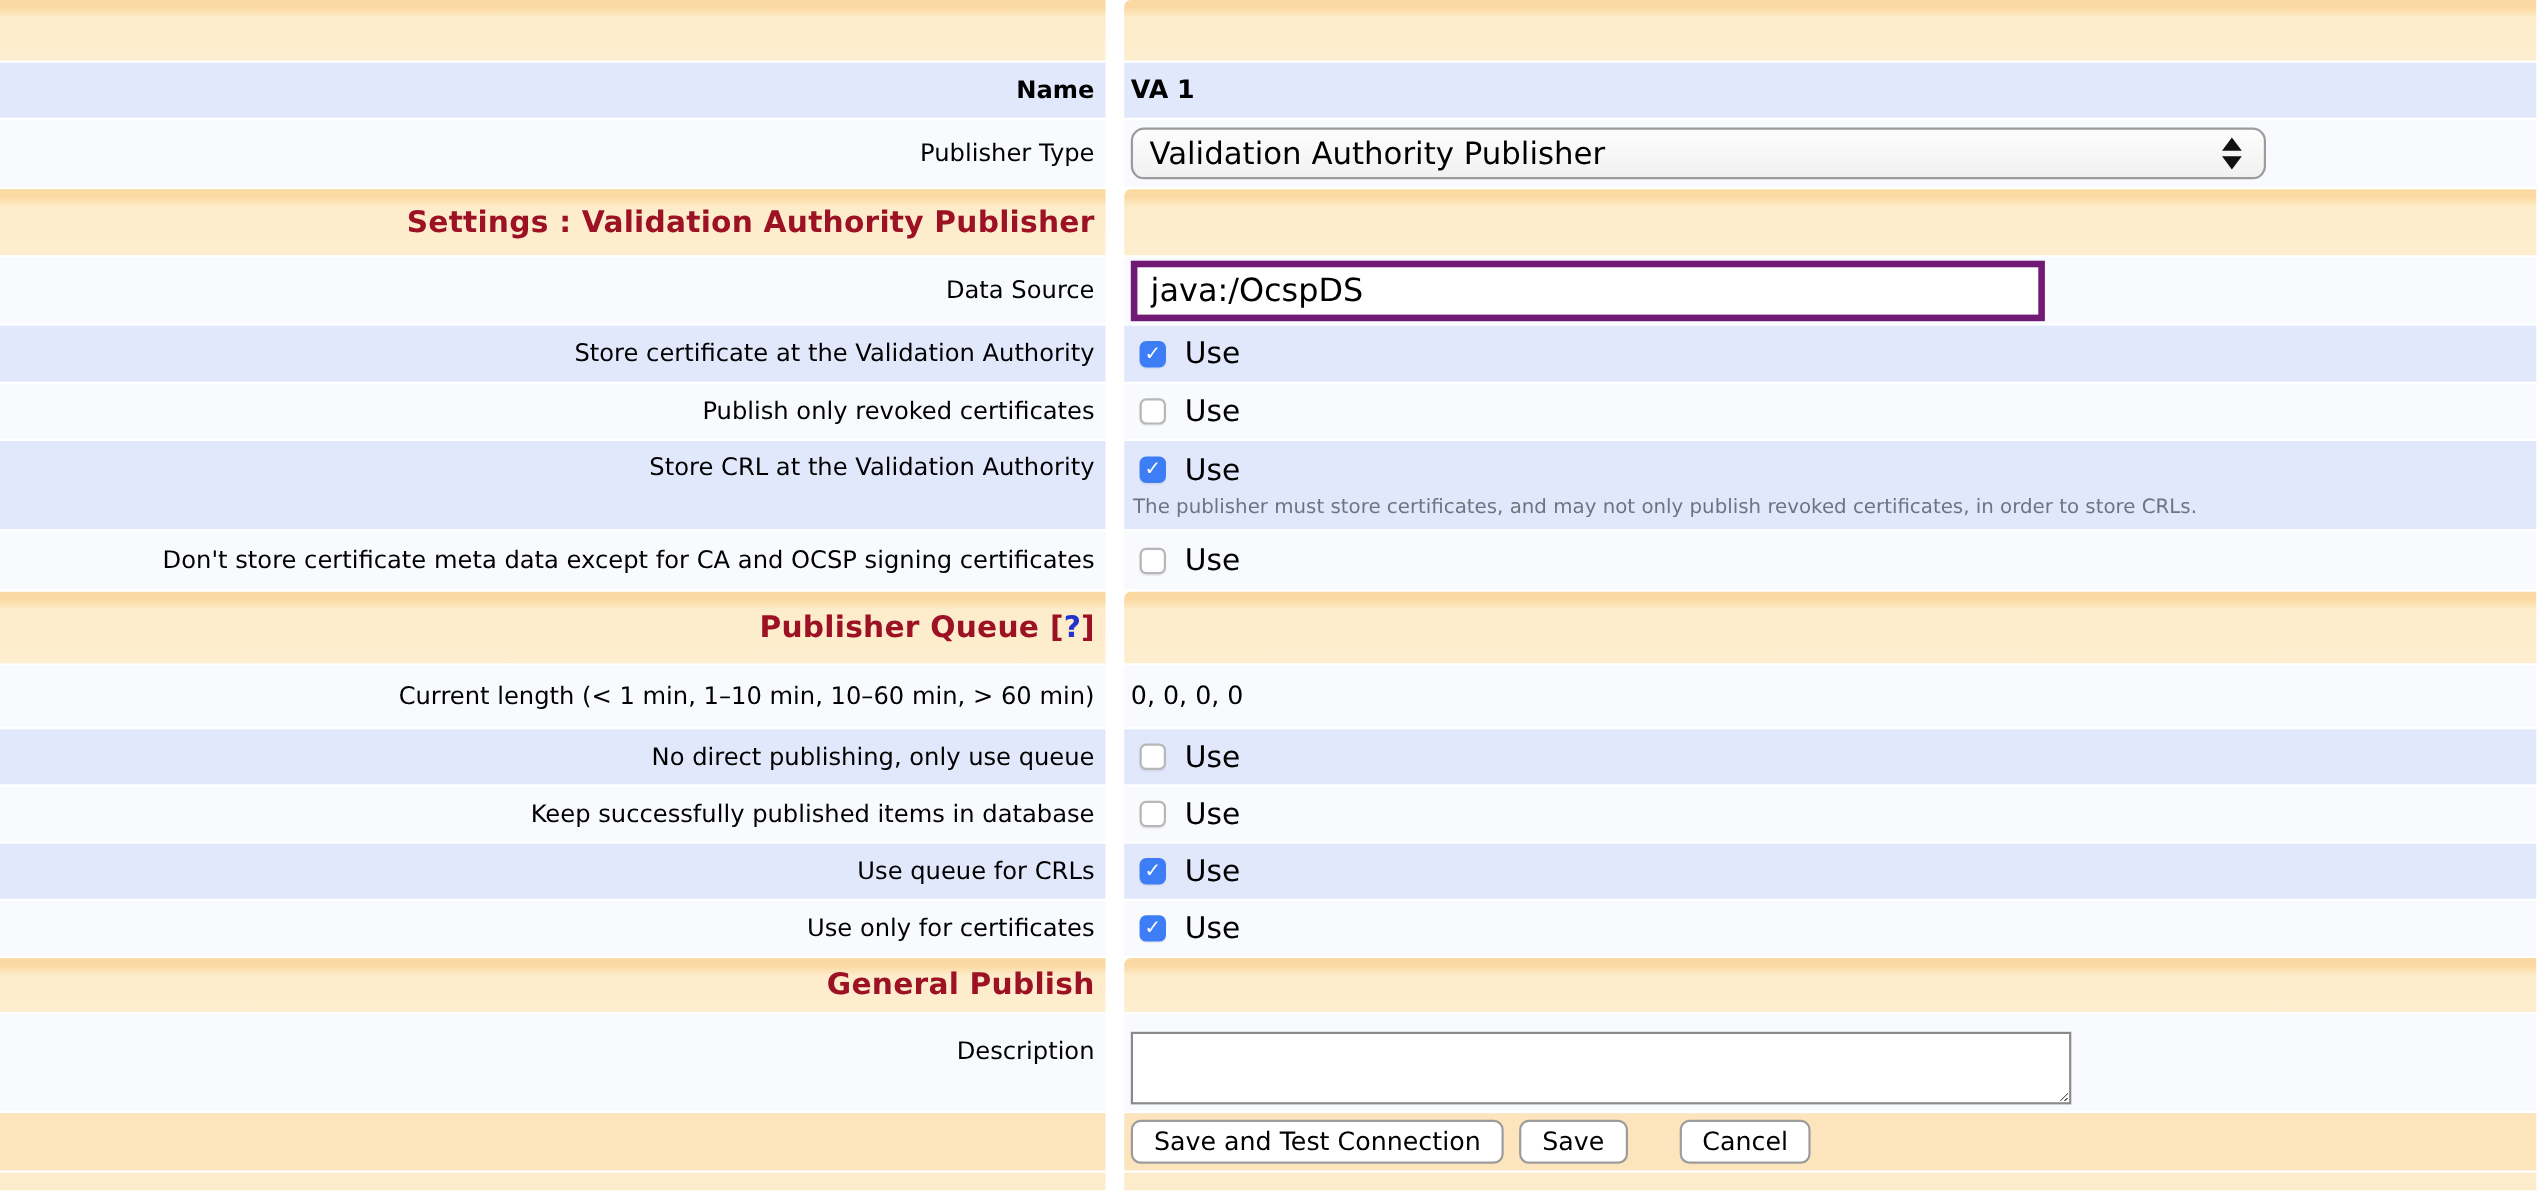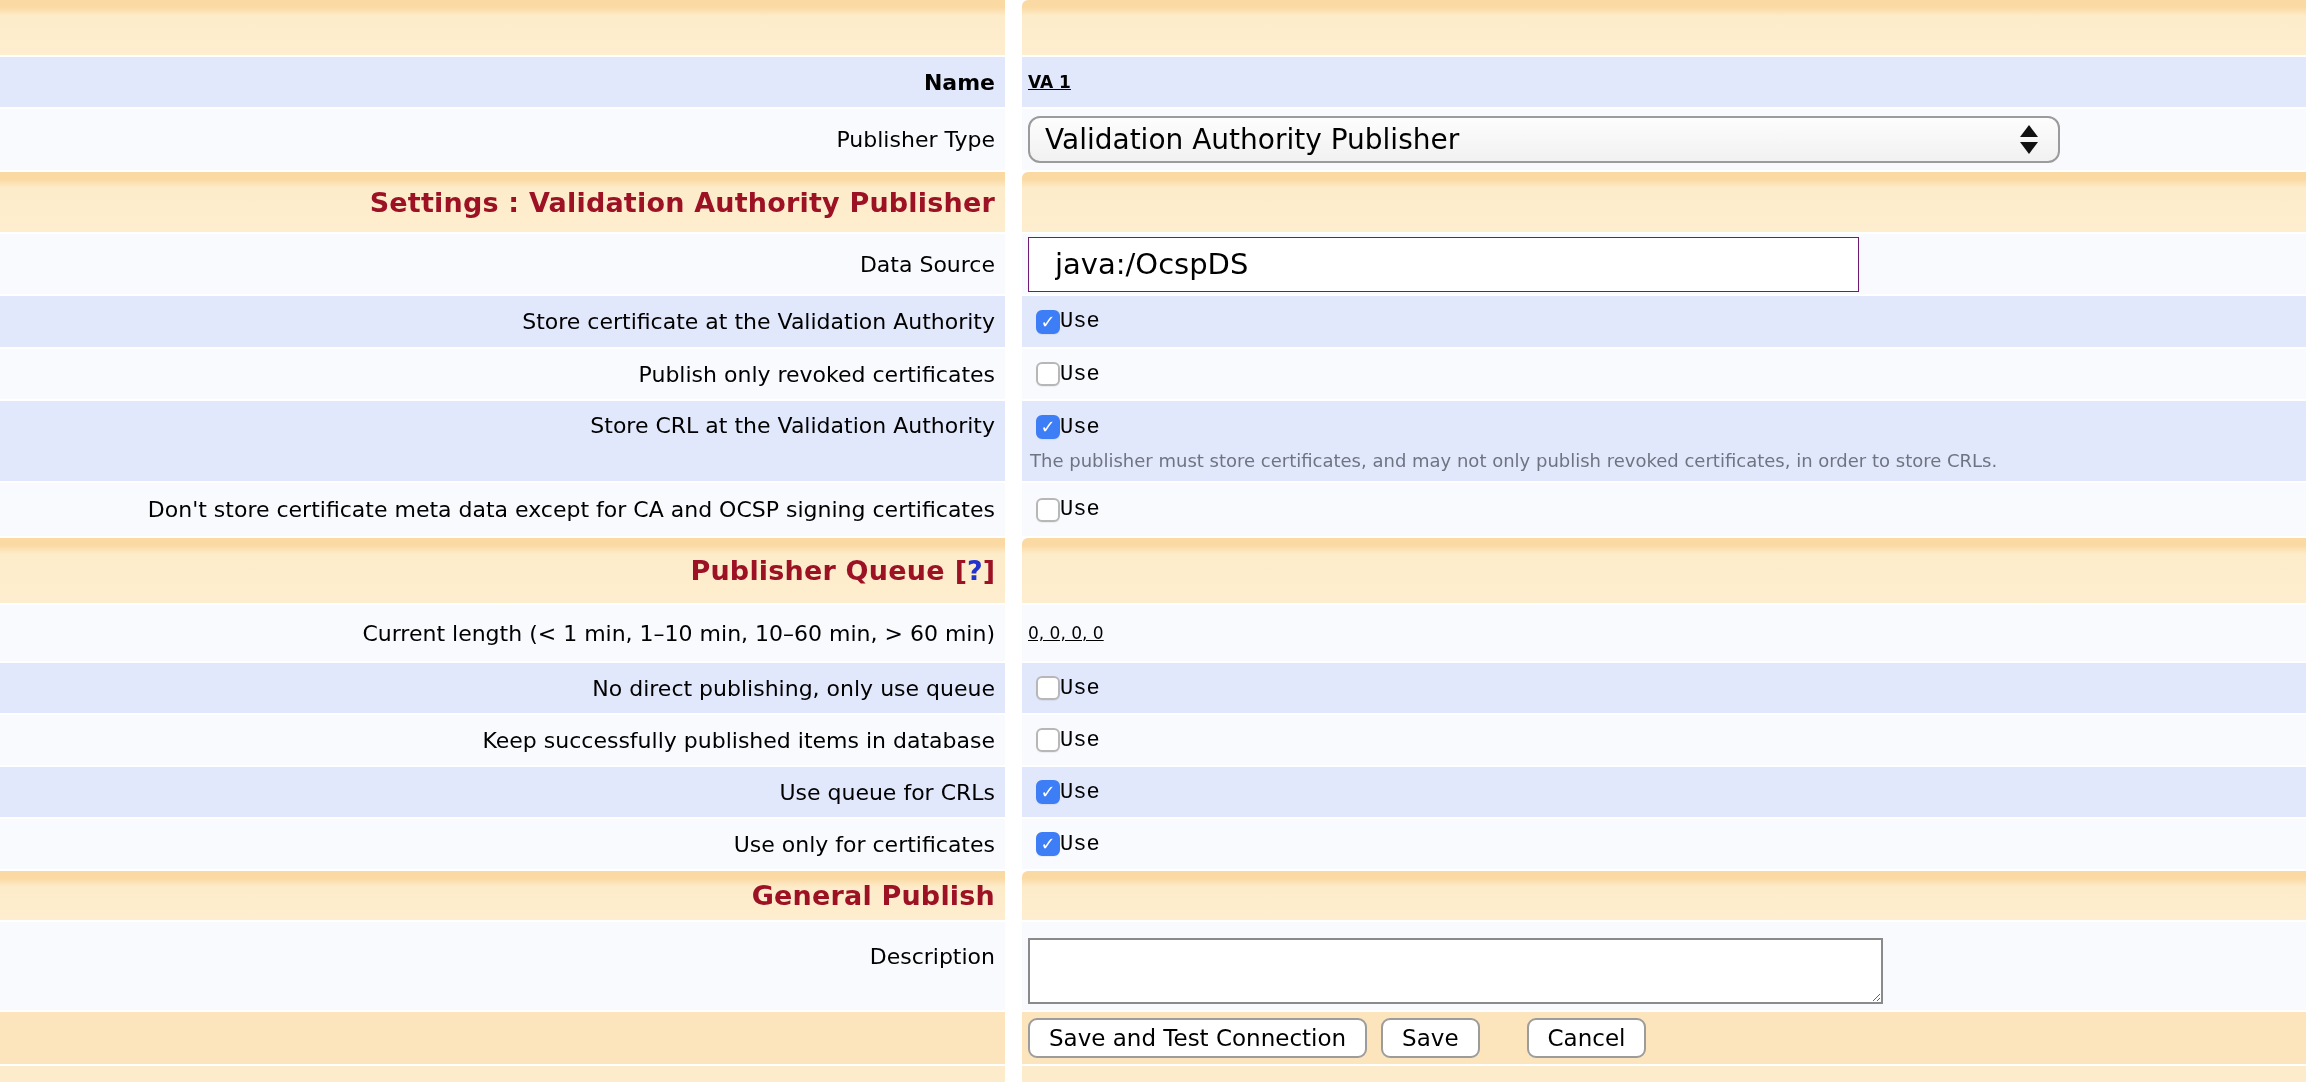--- a/index.html
+++ b/index.html
@@ -43,55 +43,55 @@
   .h51{height:51px}.h80{height:80px}.h53{height:53px}.h65{height:65px}
   .h56{height:56px}.h49{height:49px}.h88{height:88px}.h52{height:52px}
   .hfill{flex:1;height:6px}
   .col{display:flex;flex-direction:column;}
   .page-col{height:1084px;}
 
   .bold{font-weight:bold;}
   .sec-title{color:var(--red);font-weight:bold;font-size:27px;letter-spacing:.2px;}
   .sec-help{color:var(--red);font-weight:bold;font-size:27px;margin-left:10px;}
   .sec-help a{color:#2333cc;text-decoration:none;font-weight:bold;cursor:pointer;}
-  .value{font-size:17px;text-decoration:underline;}
+  .value{font-size:23px;}
   .label{font-size:22px;}
 
   
   .select{
     width:1032px;height:47px;box-sizing:border-box;
     border:2px solid #9b9b9b;border-radius:12px;
     background:linear-gradient(180deg,#fdfdfd,#f1f1f2);
     display:flex;align-items:center;padding:0 16px 0 15px;
     font-size:28px;color:#000;cursor:default;
   }
   .select .sel-text{flex:1;white-space:nowrap;overflow:hidden;}
   .spinner{display:flex;flex-direction:column;align-items:center;gap:5px;margin-right:4px;}
   .spinner i{display:block;width:0;height:0;border-left:9px solid transparent;border-right:9px solid transparent;}
   .spinner .up{border-bottom:12px solid #111;}
   .spinner .down{border-top:12px solid #111;}
 
   
   .text-input{
     width:831px;height:55px;box-sizing:border-box;
-    border:1px solid #701a75;background:#fff;
+    border:6px solid #701a75;background:#fff;
     font-family:"DejaVu Sans","Liberation Sans",sans-serif;
-    font-size:29px;padding:0 26px;color:#000;border-radius:0;outline:none;
+    font-size:29px;padding:0 12px;color:#000;border-radius:0;outline:none;
   }
 
   
   .checkbox{
     width:24px;height:24px;box-sizing:border-box;flex:none;
     border-radius:6px;background:#fff;border:2px solid #b7b7b7;
     margin-left:8px;display:flex;align-items:center;justify-content:center;
     cursor:pointer;box-shadow:0 1px 1px rgba(0,0,0,.06);
   }
   .checkbox.checked{background:var(--cb-blue);border-color:var(--cb-blue);}
   .checkbox.checked::after{content:"✓";color:#fff;font-size:18px;font-weight:bold;line-height:1;}
-  .use-label{font-size:22px;font-family:Liberation Mono, monospace;}
+  .use-label{margin-left:17px;font-size:27px;}
   .use-line{display:flex;align-items:center;height:44px;}
   .help-text{color:var(--help-gray);font-size:18px;margin-top:1px;padding-left:2px;}
 
   .vtop-l{align-items:flex-start;padding-top:12px;}
   .cell-col{flex-direction:column;align-items:flex-start;justify-content:flex-start;padding-top:4px;}
 
   
   .desc-area{
     width:855px;height:66px;box-sizing:border-box;margin-top:16px;
     border:2px solid #8a8a8a;background:#fff;resize:both;

